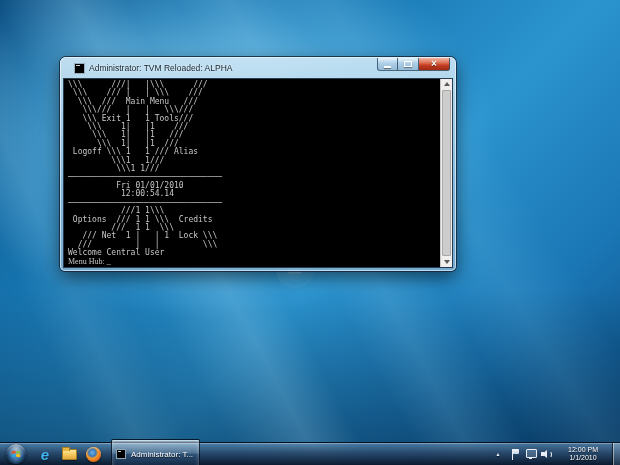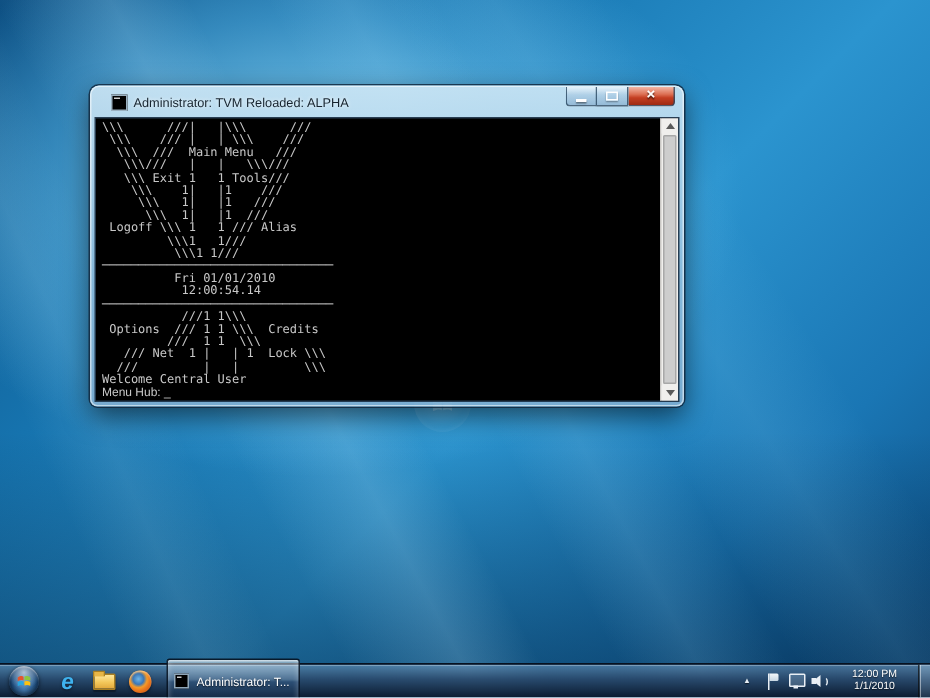--- a/index.html
+++ b/index.html
@@ -68,21 +68,21 @@
   }
   .console-screen{
     position:absolute; inset:0 12px 0 0; overflow:hidden; cursor:text;
   }
   .console-screen pre{
     margin:0; padding:2px 0 0 4px;
     font-family:"DejaVu Sans Mono", monospace; font-size:8px; line-height:8.4px;
     color:#c8c8c8; white-space:pre;
   }
   .prompt-line{
-    font-family:Liberation Sans, sans-serif; font-size:8px; line-height:8.4px;
+    font-family:Liberation Serif, serif; font-size:8px; line-height:8.4px;
     color:#c8c8c8; white-space:pre; padding-left:4px;
   }
   .cursor{ animation: blink 1s steps(1) infinite; }
   @keyframes blink { 50% { opacity:0; } }
 
   .scrollbar{
     position:absolute; top:0; bottom:0; right:0; width:12px; background:#f0efed;
     border-left:1px solid #c9c7c4; display:flex; flex-direction:column;
   }
   .sb-arrow{ height:10px; display:flex; align-items:center; justify-content:center; background:#f0efed; }

